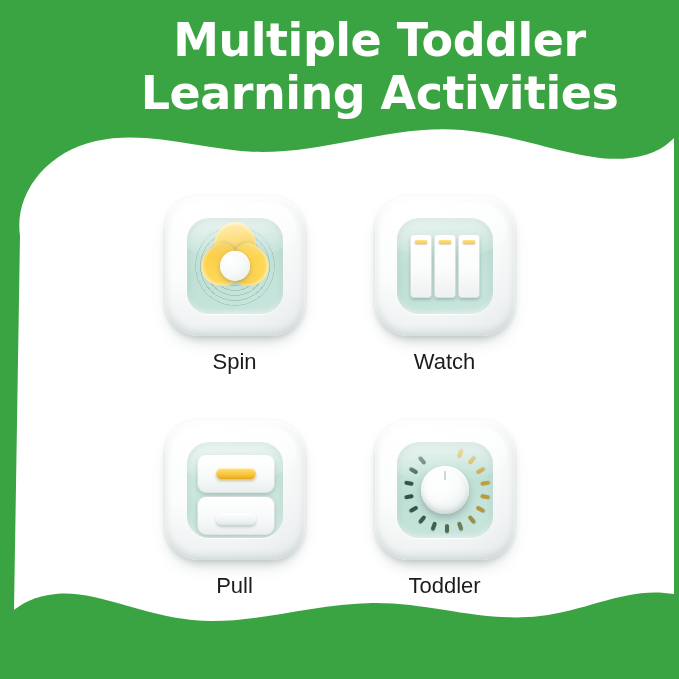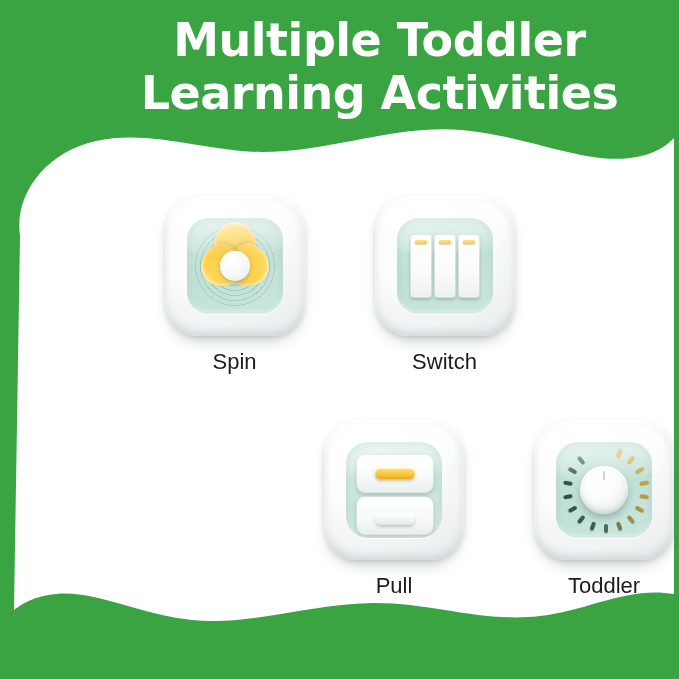--- a/index.html
+++ b/index.html
@@ -33,21 +33,21 @@
     z-index:1;
   }
   .blob svg{display:block;}
 
   
   .grid{
     position:absolute;left:0;top:196px;width:679px;
     z-index:3;
   }
   .row{display:flex;justify-content:center;gap:60px;}
-  .row.r2{margin-top:45px;justify-content:flex-end;}
+  .row.r2{margin-top:45px;}
   .cell{width:150px;display:flex;flex-direction:column;align-items:center;}
   .label{
     margin-top:13px;
     font-size:22px;
     color:#1c1c1c;
     white-space:nowrap;
     font-family:Liberation Sans, sans-serif;
   }
   .cell.wide{width:200px;}
 
@@ -255,21 +255,21 @@
                 </div>
               <div class="rocker">
                   <span class="ind"></span>
                 </div>
               <div class="rocker">
                   <span class="ind"></span>
                 </div>
             </div>
           </div>
         </div>
-        <div class="label">Switch</div>
+        <div class="label">Watch</div>
       </div>
 
 
     </div>
 
     <div class="row r2">
 
       <div class="cell">
         <div class="tile">
           <div class="panel lite">

